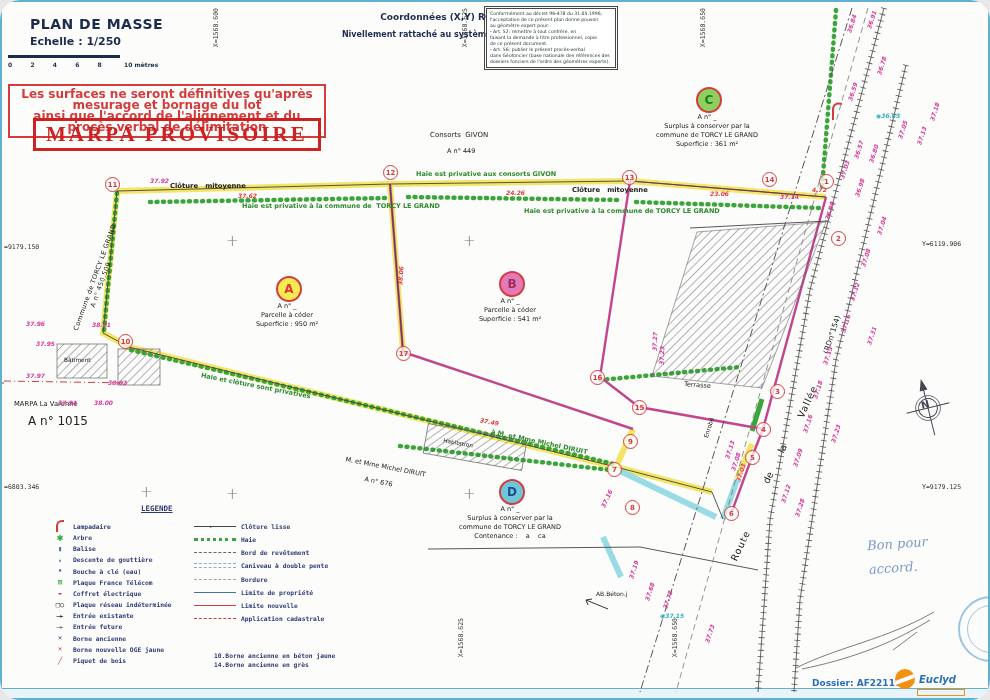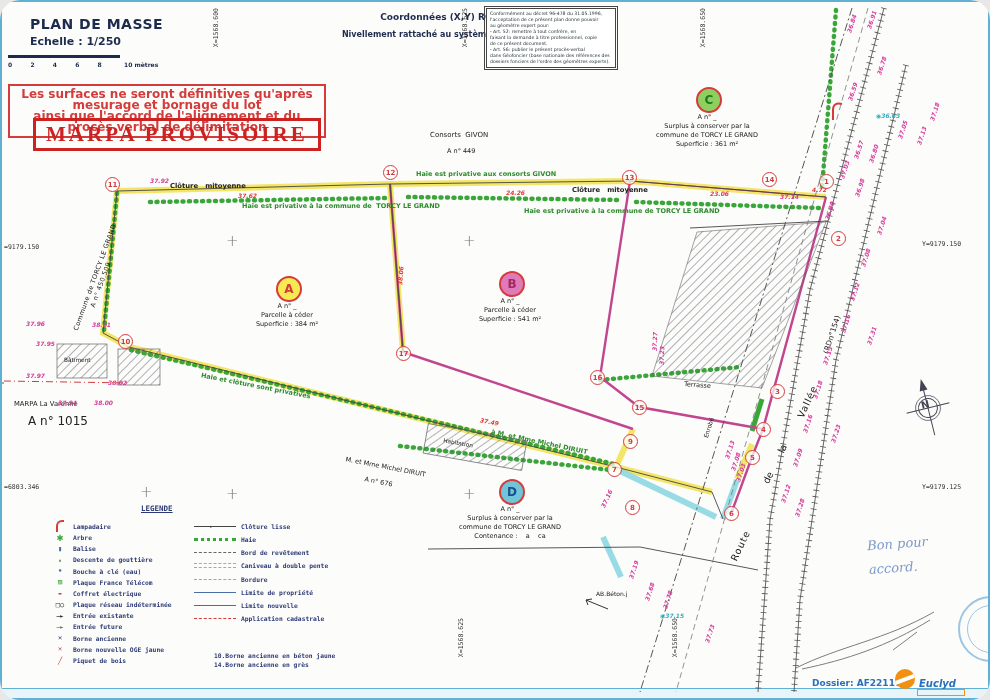--- a/index.html
+++ b/index.html
@@ -66,21 +66,21 @@
   .ln-bordure{border-top:1px dashed #9aa7b5;}
   .ln-limite-propriete{border-top:1.6px solid #4a6fa5;}
   .ln-limite-nouvelle{border-top:1.6px solid #d43c3c;}
   .ln-application-cadastrale{border-top:1px dashed #d43c3c;}
   .lg-note{font-size:6.3px;font-weight:bold;}
   
   #handwritten{left:868px;top:532px;transform:rotate(-4deg);color:#7d99c9;
       font-family:"DejaVu Serif",serif;font-style:italic;font-size:13px;line-height:24px;z-index:22;}
   #north-n{left:921px;top:399px;font-size:10px;font-weight:bold;color:#445;z-index:22;transform:rotate(-14deg);}
   #footer-dossier{left:812px;top:678px;font-size:9px;font-weight:bold;color:#2a6fba;z-index:22;}
-  #euclyd{left:895px;top:669px;z-index:22;display:flex;align-items:flex-end;gap:4px;}
+  #euclyd{left:895px;top:669px;z-index:22;display:flex;align-items:center;gap:4px;}
   #euclyd-ball{width:20px;height:20px;border-radius:50%;background:#f29111;position:relative;overflow:hidden;}
   #euclyd-ball i{position:absolute;left:-3px;top:8px;width:28px;height:4px;background:#fff;transform:rotate(-20deg);}
   #euclyd-wing{position:absolute;left:2px;top:-6px;width:26px;height:10px;border-top:1.5px solid #2a6fba;border-radius:50% 50% 0 0;transform:rotate(8deg);}
   #euclyd-name{font-size:10px;font-weight:bold;color:#2a6fba;font-style:italic;}
   #euclyd-sub{position:absolute;left:22px;top:20px;width:46px;height:5px;border:1px solid #f29111;}
   #stamp-circle{left:958px;top:596px;width:62px;height:62px;border:2px solid #6aa9d8;border-radius:50%;opacity:.65;z-index:21;}
   #stamp-circle i{position:absolute;inset:7px;border:1px solid #6aa9d8;border-radius:50%;}
 </style>
 </head>
 <body>
@@ -207,21 +207,21 @@
     </div>
   <div class="abs" id="warning-box">
     <div class="warning-line">Les surfaces ne seront définitives qu'après mesurage et bornage du lot</div>
     <div class="warning-line">ainsi que l'accord de l'alignement et du procès verbal de délimitation</div>
   </div>
   <div class="abs" id="stamp">MARPA PROVISOIRE</div>
 
   <div class="parcel-circle" style="left:276px;top:276px;background:#f7e951;color:#d43c3c;">
       <span>A</span>
     </div>
-  <div class="parcel-text" style="left:217px;top:302px;width:140px;"><span>A n° _</span><br><span>Parcelle à céder</span><br><span>Superficie : 384 m²</span></div>
+  <div class="parcel-text" style="left:217px;top:302px;width:140px;"><span>A n° _</span><br><span>Parcelle à céder</span><br><span>Superficie : 950 m²</span></div>
 
   <div class="parcel-circle" style="left:499px;top:271px;background:#e07ab8;color:#a12a5e;">
       <span>B</span>
     </div>
   <div class="parcel-text" style="left:440px;top:297px;width:140px;"><span>A n° _</span><br><span>Parcelle à céder</span><br><span>Superficie : 541 m²</span></div>
 
   <div class="parcel-circle" style="left:696px;top:87px;background:#8ed060;color:#1c7a1c;">
       <span>C</span>
     </div>
   <div class="parcel-text" style="left:627px;top:113px;width:160px;"><span>A n° _</span><br><span>Surplus à conserver par la</span><br><span>commune de TORCY LE GRAND</span><br><span>Superficie : 361 m²</span></div>
@@ -437,21 +437,21 @@
       <div class="meas c-m" style="left: 700px; top: 630px; transform: rotate(-72deg);">37.73</div>
     </div>
   <div class="abs" id="grid-layer" style="left:0;top:0;">
       <div class="vlab" style="left: 212px; top: 8px;">X=1568.600</div>
       <div class="vlab" style="left: 461px; top: 8px;">X=1568.625</div>
       <div class="vlab" style="left: 699px; top: 8px;">X=1568.650</div>
       <div class="vlab" style="left: 457px; top: 618px;">X=1568.625</div>
       <div class="vlab" style="left: 671px; top: 618px;">X=1568.650</div>
       <div class="hlab" style="left: 4px; top: 243px;">=9179.150</div>
       <div class="hlab" style="left: 4px; top: 483px;">=6803.346</div>
-      <div class="hlab" style="left: 922px; top: 240px;">Y=9179.150</div>
+      <div class="hlab" style="left: 922px; top: 240px;">Y=6119.906</div>
       <div class="hlab" style="left: 922px; top: 483px;">Y=9179.125</div>
     </div>
 
   <div class="abs" id="handwritten">
     <span>Bon pour</span><br><span>accord.</span>
   </div>
   <div class="abs" id="north-n">N</div>
 
   <div class="abs" id="footer-dossier">Dossier: AF22117</div>
   <div class="abs" id="euclyd">

